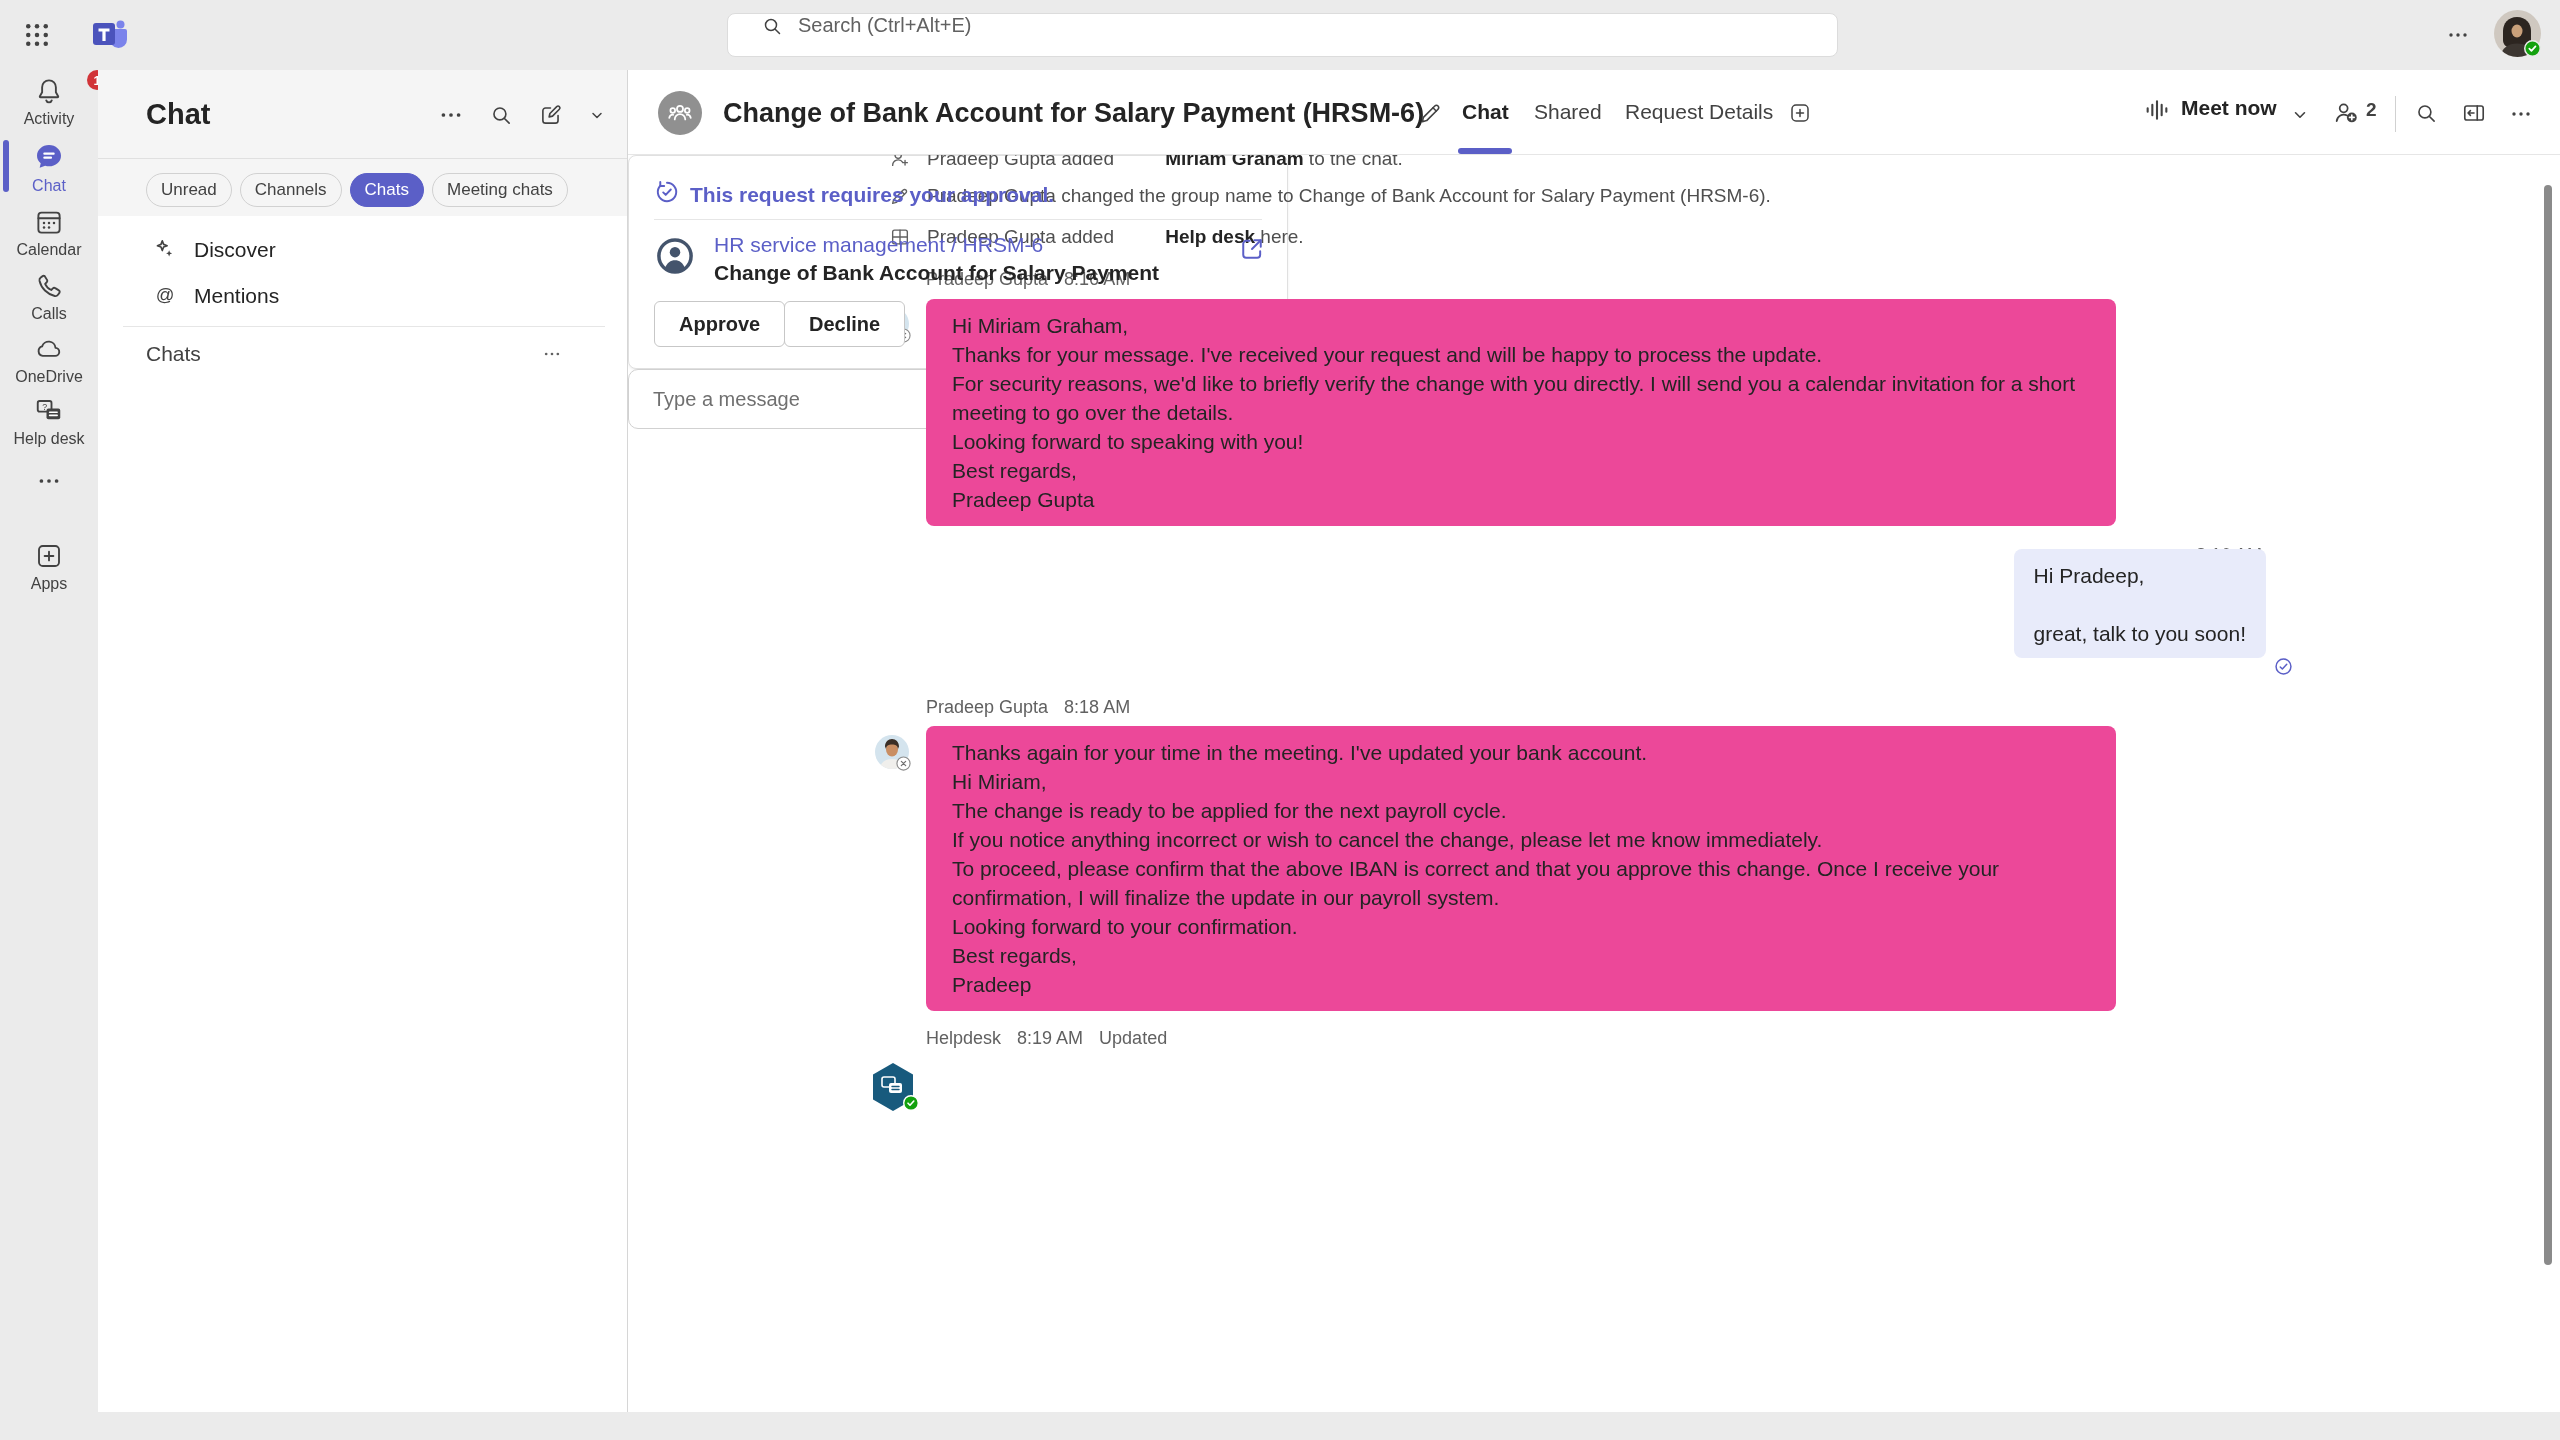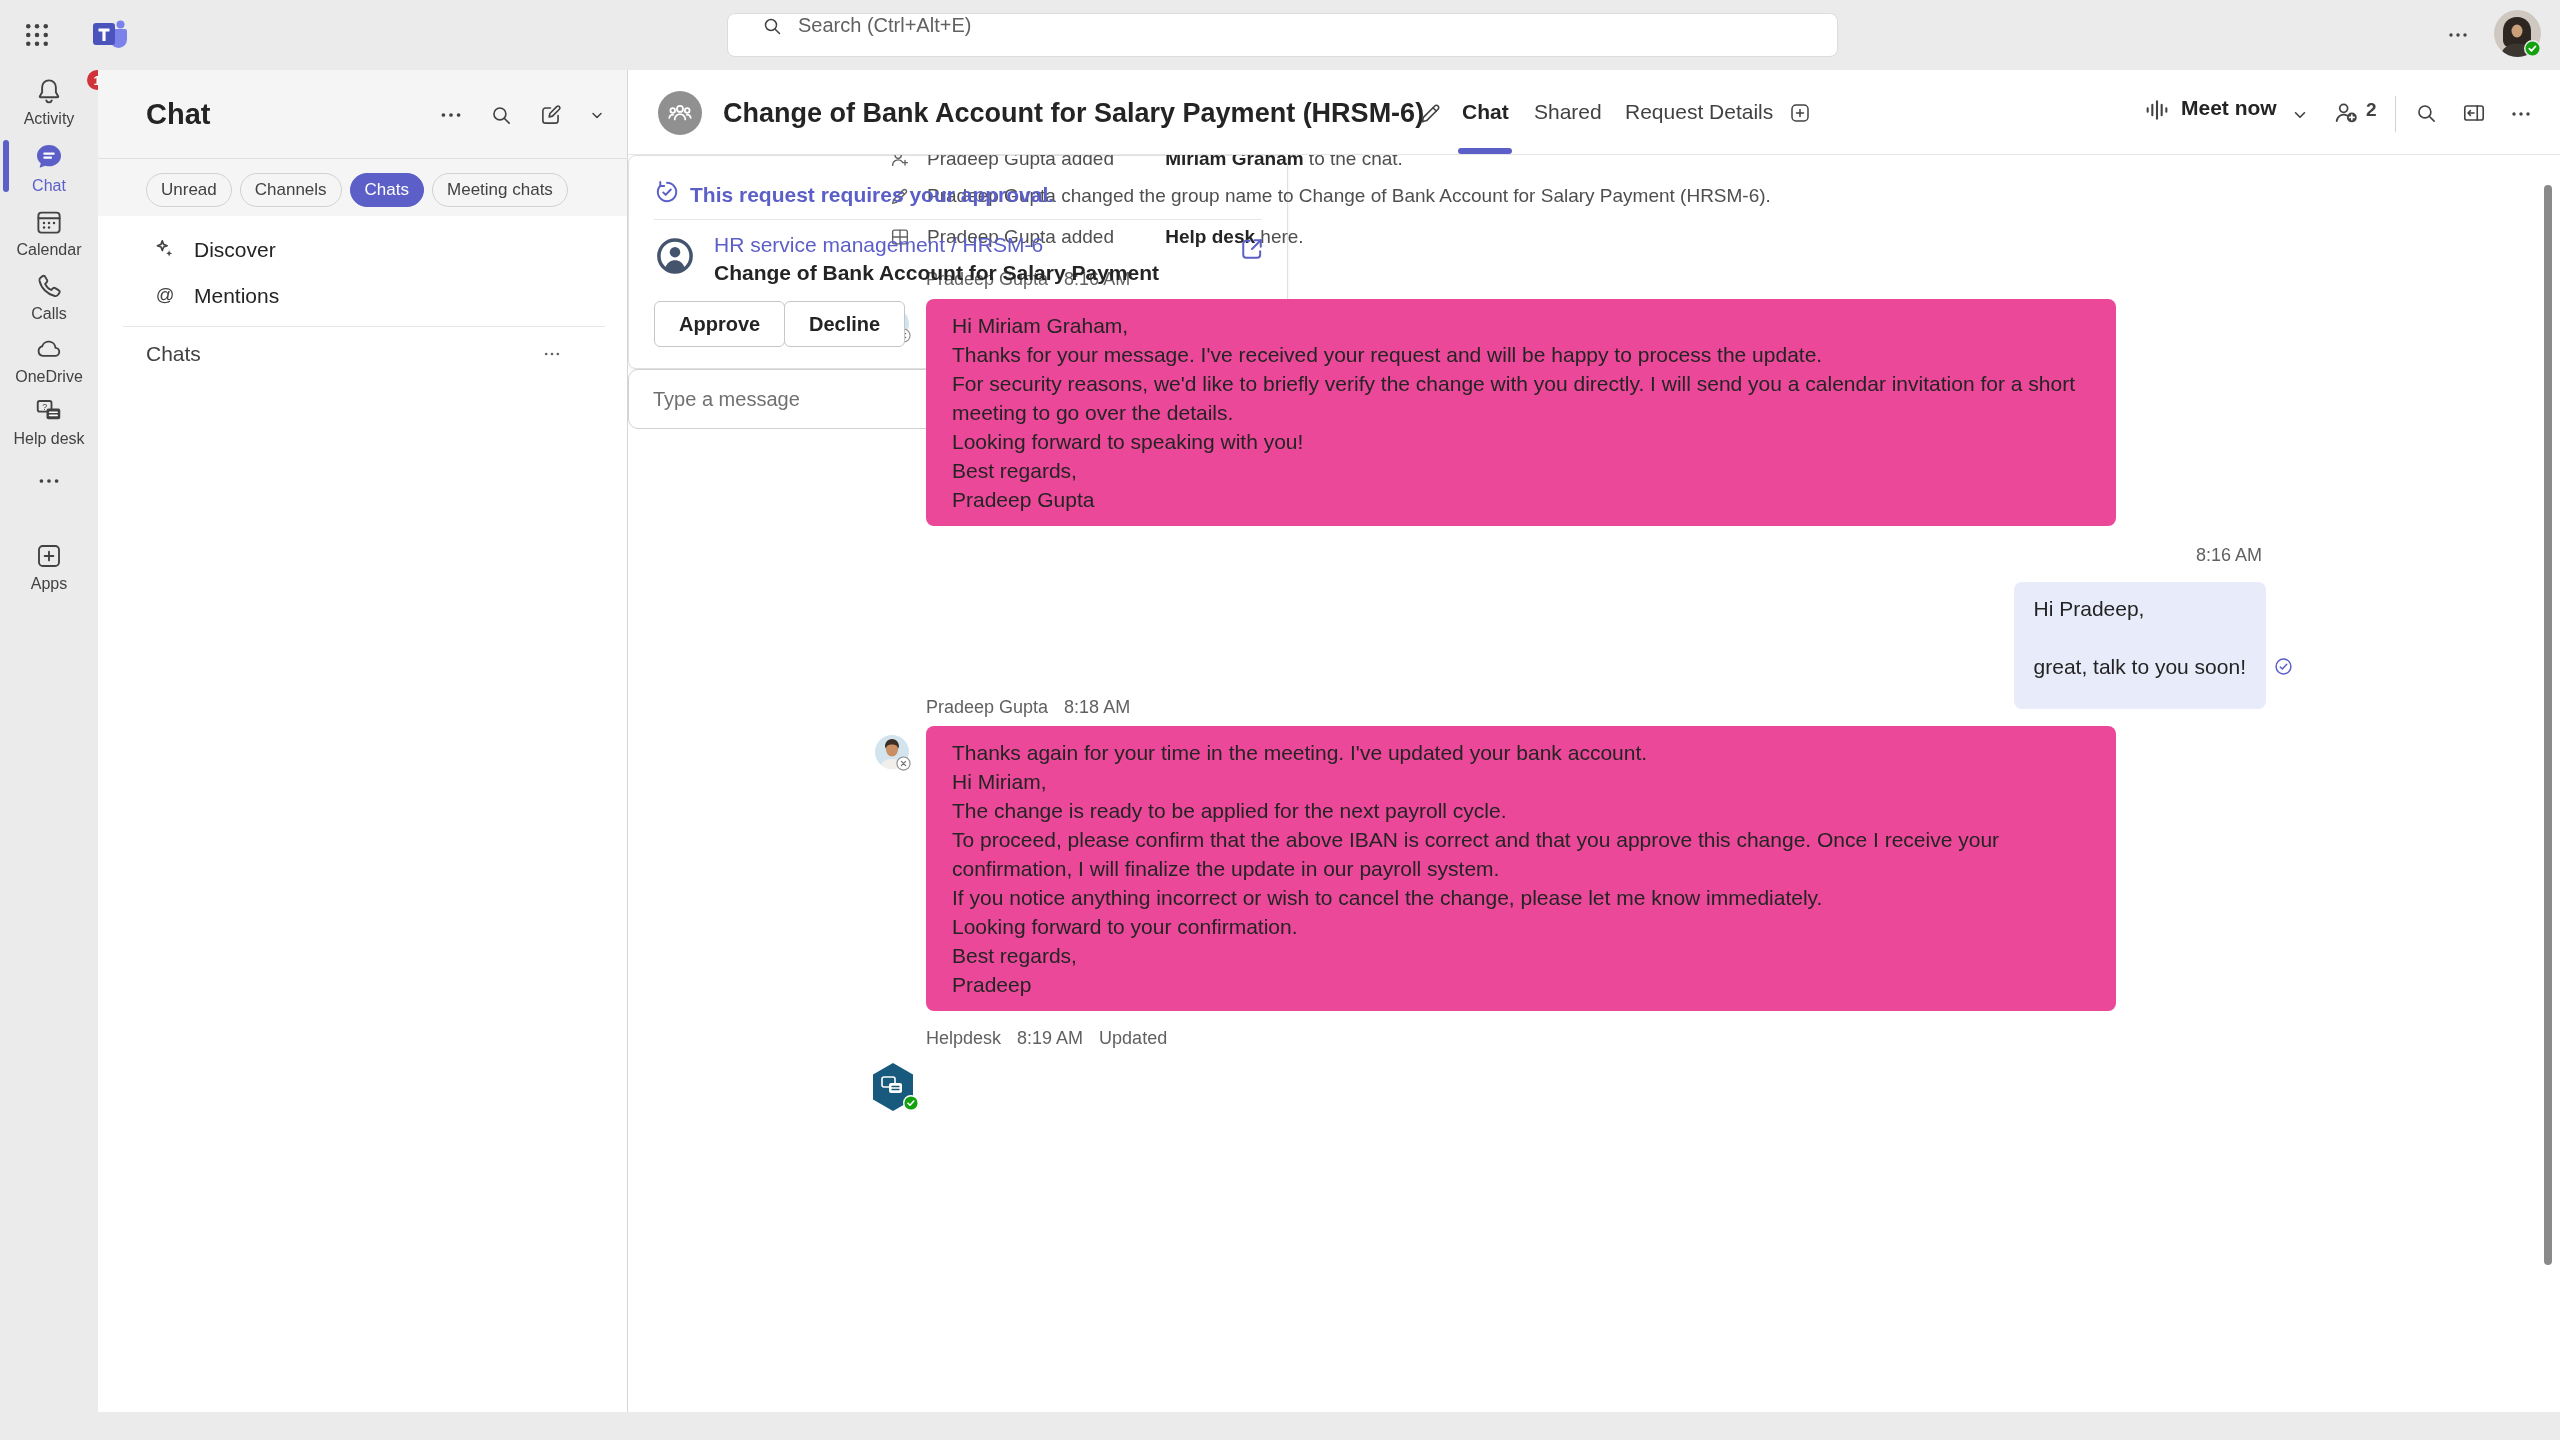--- a/index.html
+++ b/index.html
@@ -443,21 +443,21 @@
         <div class="msg-line">Hi Miriam Graham,</div>
         <div class="msg-line">Thanks for your message. I've received your request and will be happy to process the update.</div>
         <div class="msg-line">For security reasons, we'd like to briefly verify the change with you directly. I will send you a calendar invitation for a short meeting to go over the details.</div>
         <div class="msg-line">Looking forward to speaking with you!</div>
         <div class="msg-line">Best regards,</div>
         <div class="msg-line">Pradeep Gupta</div>
       </div>
   </div>
 
   <div class="own-time">8:16 AM</div>
-  <div class="bubble sent" style="right:294px;top:427px;height:127px;">
+  <div class="bubble sent" style="right:294px;top:394px;height:109px;">
     <div>
         <div class="msg-line">Hi Pradeep,</div>
         <div class="msg-line">&nbsp;</div>
         <div class="msg-line">great, talk to you soon!</div>
       </div>
   </div>
   <span id="seen-icon" class="icon abs">
     <svg width="21" height="21" viewBox="0 0 24 24" style="stroke:#5b5fc7;stroke-width:1.7;">
         <circle cx="12" cy="12" r="8.5"></circle>
         <path d="M8.3 12.5l2.4 2.4 5-5.4"></path>
@@ -480,22 +480,22 @@
     <svg width="15" height="15" viewBox="0 0 16 16" style="stroke:none;">
       <circle cx="8" cy="8" r="7" fill="#fff" stroke="#8a8a8a" stroke-width="1.2"></circle>
       <path d="M5.7 5.7l4.6 4.6M10.3 5.7l-4.6 4.6" stroke="#707070" stroke-width="1.3" stroke-linecap="round"></path>
     </svg>
   </span>
   <div class="bubble received" style="top:571px;height:285px;">
     <div>
         <div class="msg-line">Thanks again for your time in the meeting. I've updated your bank account.</div>
         <div class="msg-line">Hi Miriam,</div>
         <div class="msg-line">The change is ready to be applied for the next payroll cycle.</div>
+        <div class="msg-line">If you notice anything incorrect or wish to cancel the change, please let me know immediately.</div>
         <div class="msg-line">To proceed, please confirm that the above IBAN is correct and that you approve this change. Once I receive your confirmation, I will finalize the update in our payroll system.</div>
-        <div class="msg-line">If you notice anything incorrect or wish to cancel the change, please let me know immediately.</div>
         <div class="msg-line">Looking forward to your confirmation.</div>
         <div class="msg-line">Best regards,</div>
         <div class="msg-line">Pradeep</div>
       </div>
   </div>
 
   <div class="meta" style="top:873px;">
     <span>Helpdesk</span>
     <span>8:19 AM</span>
     <span>Updated</span>

